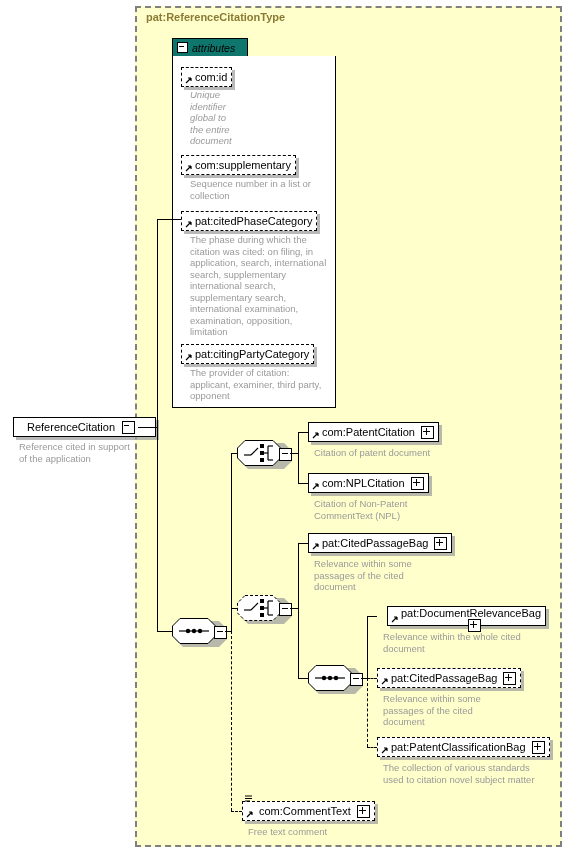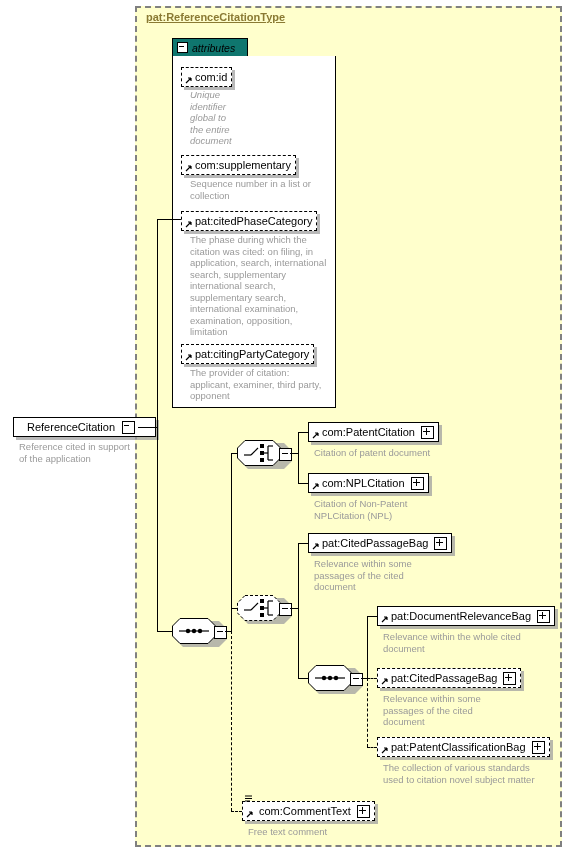--- a/index.html
+++ b/index.html
@@ -9,21 +9,20 @@
   }
   
   #type-panel{
     position:absolute;left:135px;top:6px;width:427px;height:841px;
     background:#ffffcc;border:2px dashed #808080;box-sizing:border-box;
   }
   #type-title{
     position:absolute;left:146px;top:11px;
     font-size:11px;font-weight:bold;color:#8a7a33;letter-spacing:0px;
     white-space:nowrap;
-    text-decoration:underline;
   }
   
   #attr-box{
     position:absolute;left:172px;top:56px;width:164px;height:352px;
     background:#ffffff;border:1px solid #000000;border-top:none;box-sizing:border-box;
   }
   #attr-tab{
     position:absolute;left:172px;top:38px;width:76px;height:18px;
     background:#0f766e;border:1px solid #000000;border-bottom:none;box-sizing:border-box;
     display:flex;align-items:center;gap:4px;padding-left:4px;
@@ -230,21 +229,21 @@
 <div class="node solid" style="left:308px;top:473px;">
   <span class="arr">
     <svg width="8" height="8" viewBox="0 0 8 8">
         <path d="M1 7 L6 2 M6 2 L3 2 M6 2 L6 5" stroke="#000" stroke-width="1.2" fill="none"></path>
       </svg>
   </span>
   <span>com:NPLCitation</span>
   <span class="plusbox"></span>
 </div>
 <div class="ann" style="left:314px;top:498px;width:150px;">Citation of Non-Patent
-NPLCitation (NPL)</div>
+CommentText (NPL)</div>
 
 <div class="dln h" style="left:231px;top:608px;width:6px;"></div>
 
 <div class="comp" style="left:237px;top:595px;">
   <div class="shadow"></div>
   <div class="body">
     <svg width="44" height="26" viewBox="0 0 44 26">
       <polygon points="8,0.5 36,0.5 43.5,8 43.5,18 36,25.5 8,25.5 0.5,18 0.5,8" fill="#ffffff" stroke="#000" stroke-width="1" stroke-dasharray="3,2"></polygon>
       <line x1="7" y1="15" x2="14" y2="15" stroke="#000" stroke-width="1.2"></line>
       <line x1="14" y1="15" x2="21" y2="8" stroke="#000" stroke-width="1.2"></line>
@@ -292,21 +291,21 @@
   <span class="minusbox"></span>
 </div>
 
 <div class="ln h" style="left:361px;top:678px;width:6px;"></div>
 <div class="ln v" style="left:367px;top:616px;height:63px;"></div>
 <div class="dln v" style="left:367px;top:678px;height:69px;"></div>
 <div class="ln h" style="left:367px;top:616px;width:10px;"></div>
 <div class="dln h" style="left:367px;top:678px;width:10px;"></div>
 <div class="dln h" style="left:367px;top:747px;width:10px;"></div>
 
-<div class="node solid" style="left:377px;top:606px;">
+<div class="node solid" style="left:387px;top:606px;flex-direction:column;">
   <span class="arr">
     <svg width="8" height="8" viewBox="0 0 8 8">
         <path d="M1 7 L6 2 M6 2 L3 2 M6 2 L6 5" stroke="#000" stroke-width="1.2" fill="none"></path>
       </svg>
   </span>
   <span>pat:DocumentRelevanceBag</span>
   <span class="plusbox"></span>
 </div>
 <div class="ann" style="left:383px;top:631px;width:170px;">Relevance within the whole cited
 document</div>

